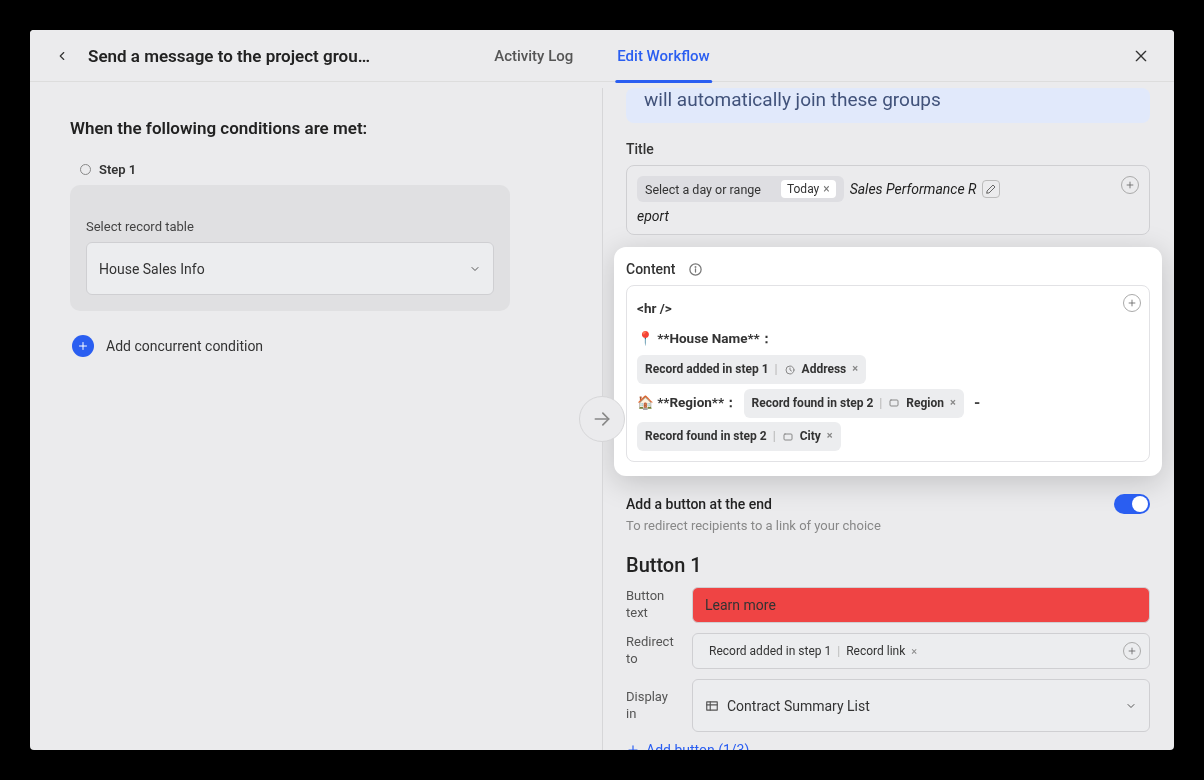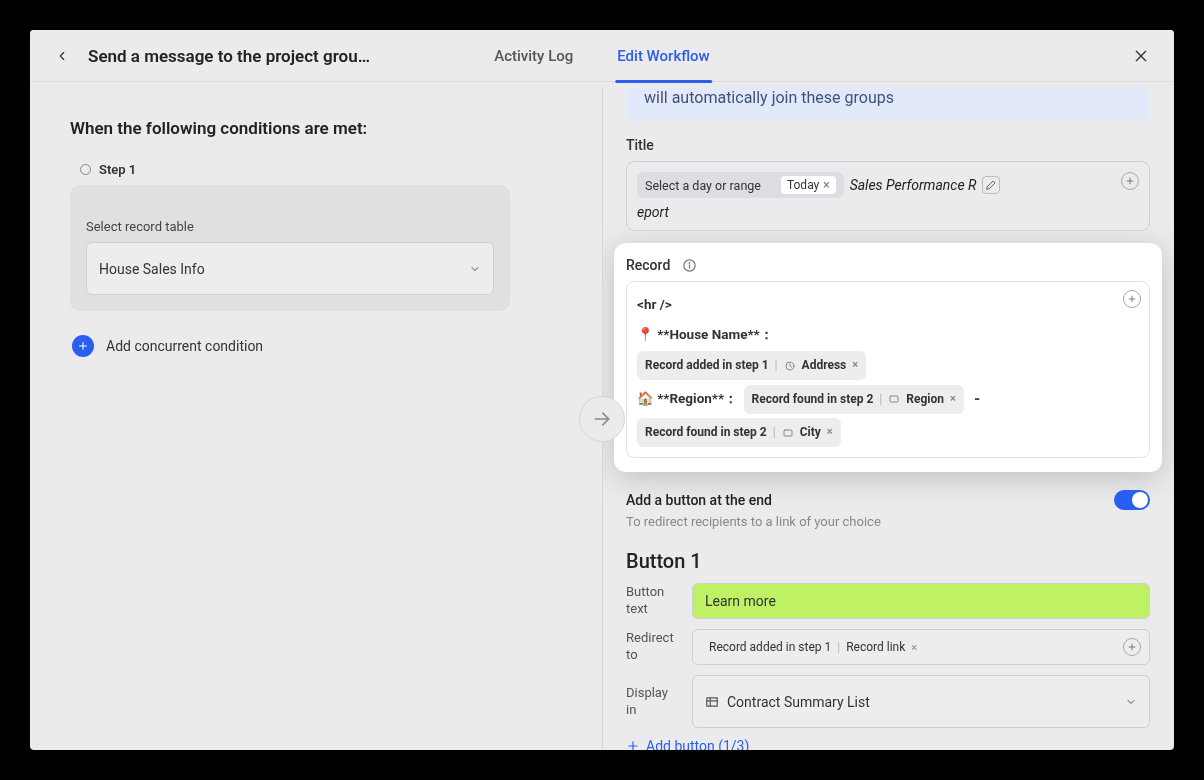--- a/index.html
+++ b/index.html
@@ -37,21 +37,21 @@
   .add-cond-row { display:flex; align-items:center; gap:12px; margin-left:2px;}
   .plus-circle { width:22px; height:22px; background:#2a5ef1; border-radius:50%; display:flex; align-items:center; justify-content:center; cursor:pointer;}
   .plus-circle svg { width:12px; height:12px; stroke:#fff;}
   .add-cond-text { font-size:14px; color:#333;}
   
   .divider { position:absolute; left:50%; top:0; bottom:0; width:1px; background:#d6d6d8;}
   .arrow-circle { position:absolute; left:50%; top:50%; transform:translate(-50%,-50%); width:46px; height:46px; border-radius:50%; background:#ebebed; border:1px solid #d6d6d8; display:flex; align-items:center; justify-content:center;}
   .arrow-circle svg { width:20px; height:20px; stroke:#888;}
   
   .right-pane { flex: 1 1 50%; padding: 0 24px 24px 24px; overflow:hidden;}
-  .info-banner { background:#e1e9fb; border-radius:8px; padding: 0 18px 12px; color:#41527a; font-size:16px; margin-bottom:18px; margin-top:0; }
+  .info-banner { background:#e1e9fb; border-radius:8px; padding: 0 18px 12px; color:#41527a; font-size:19px; margin-bottom:18px; margin-top:0; }
   .section-label { font-size:14px; font-weight:500; color:#333; margin-bottom:8px; display:flex; align-items:center; gap:6px;}
   .title-box { border:1px solid #cfcfd2; border-radius:8px; padding:10px 10px; background:#ebebed; display:flex; flex-wrap:wrap; align-items:center; gap:6px; position:relative; margin-bottom:18px;}
   .token { background:#dedee2; border-radius:6px; padding:4px 8px; font-size:12.5px; display:inline-flex; align-items:center; gap:6px; color:#333;}
   .token .sub { background:#fff; border-radius:4px; padding:2px 6px; margin-left:14px; display:inline-flex; align-items:center; gap:4px; font-size:12px;}
   .token .x { color:#777; font-size:12px; cursor:pointer;}
   .title-plain { font-size:14px; color:#222;font-style:italic;}
   .edit-icon-box { width:18px; height:18px; border-radius:4px; border:1px solid #bbb; display:flex; align-items:center; justify-content:center;}
   .plus-outline { position:absolute; right:10px; top:10px; width:18px; height:18px; border:1px solid #aaa; border-radius:50%; display:flex; align-items:center; justify-content:center; cursor:pointer;}
   .plus-outline svg { width:10px; height:10px; stroke:#666;}
 
@@ -68,21 +68,21 @@
   .toggle-row { display:flex; align-items:center; justify-content:space-between; margin-bottom:4px;}
   .toggle-title { font-size:14px; font-weight:500; color:#222;}
   .toggle-sub { font-size:13px; color:#888;}
   .switch { width:36px; height:20px; border-radius:10px; background:#2a5ef1; position:relative; cursor:pointer;}
   .switch::after { content:""; position:absolute; right:2px; top:2px; width:16px; height:16px; background:#fff; border-radius:50%;}
   
   .button-section-title { font-size:20px; font-weight:500; color:#222; margin-top:20px; margin-bottom:10px;}
   .button-config { background:transparent; border-radius:8px; padding:0;}
   .cfg-row { display:flex; align-items:center; gap:12px; margin-bottom:10px;}
   .cfg-label { font-size:13px; color:#555; width:54px; flex-shrink:0; line-height:1.3;}
-  .text-input { flex:1; height:36px; border:1px solid #cfcfd2; border-radius:6px; background:#bef264; padding:0 12px; font-size:14px; color:#333;}
+  .text-input { flex:1; height:36px; border:1px solid #cfcfd2; border-radius:6px; background:#ef4444; padding:0 12px; font-size:14px; color:#333;}
   .token-input { flex:1; min-height:36px; border:1px solid #cfcfd2; border-radius:6px; background:#ecedef; padding:4px 8px; display:flex; align-items:center; gap:6px; position:relative;}
   .token-input .plus-outline { position:absolute; right:8px; top:8px;}
   .select-box.display { flex:1;}
   .table-icon { width:14px; height:14px; margin-right:8px;}
   
   .add-btn-link { color:#2a5ef1; font-size:14px; cursor:pointer; display:flex; align-items:center; gap:6px; margin-top:10px;}
   .add-plus { width:14px; height:14px;}
   
   svg { fill:none; stroke-width:2; stroke-linecap:round; stroke-linejoin:round;}
 </style>
@@ -168,21 +168,21 @@
           <svg viewBox="0 0 24 24">
               <line x1="12" y1="5" x2="12" y2="19"></line>
               <line x1="5" y1="12" x2="19" y2="12"></line>
             </svg>
         </span>
         <span class="title-plain" style="width:100%;">eport</span>
       </div>
 
       <div class="content-card">
         <div class="section-label">
-          <span>Record</span>
+          <span>Content</span>
           <svg class="info-icon" viewBox="0 0 24 24" stroke="#777" style="width:15px;height:15px;">
               <circle cx="12" cy="12" r="9"></circle>
               <line x1="12" y1="11" x2="12" y2="16"></line>
               <circle cx="12" cy="8" r="0.5" fill="#777"></circle>
             </svg>
         </div>
         <div class="content-box">
           <span class="plus-outline">
             <svg viewBox="0 0 24 24">
                 <line x1="12" y1="5" x2="12" y2="19"></line>

